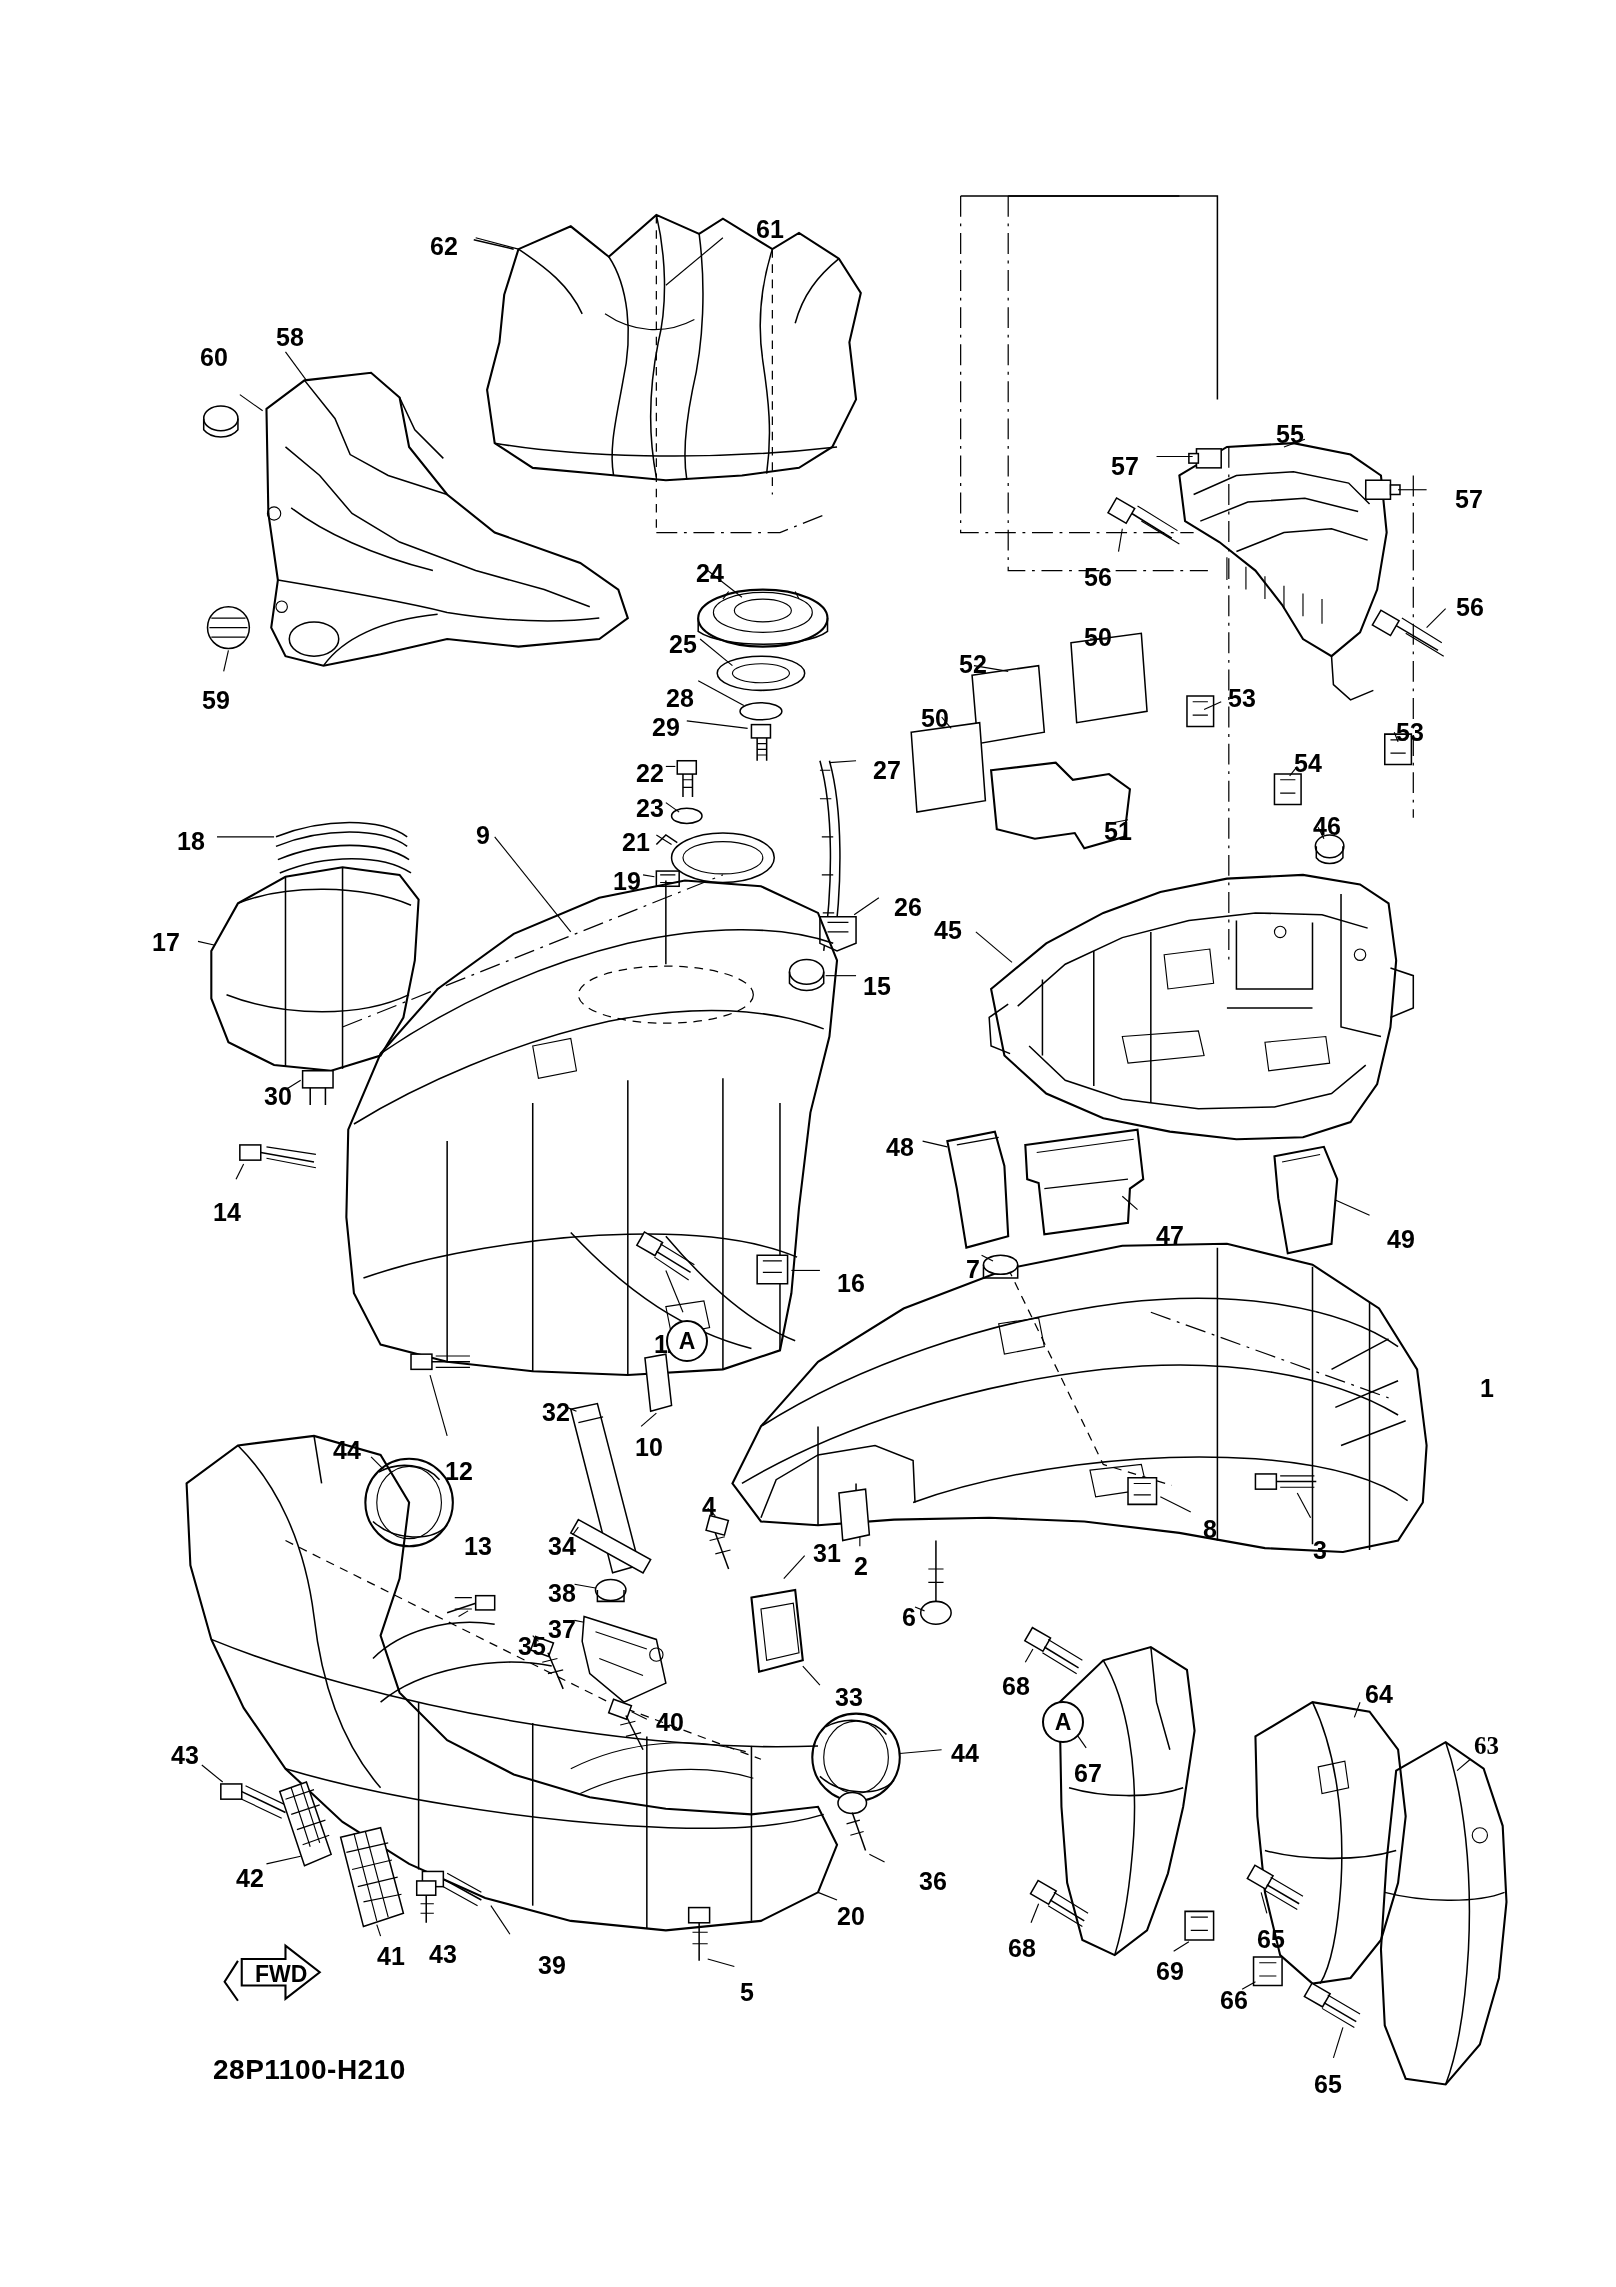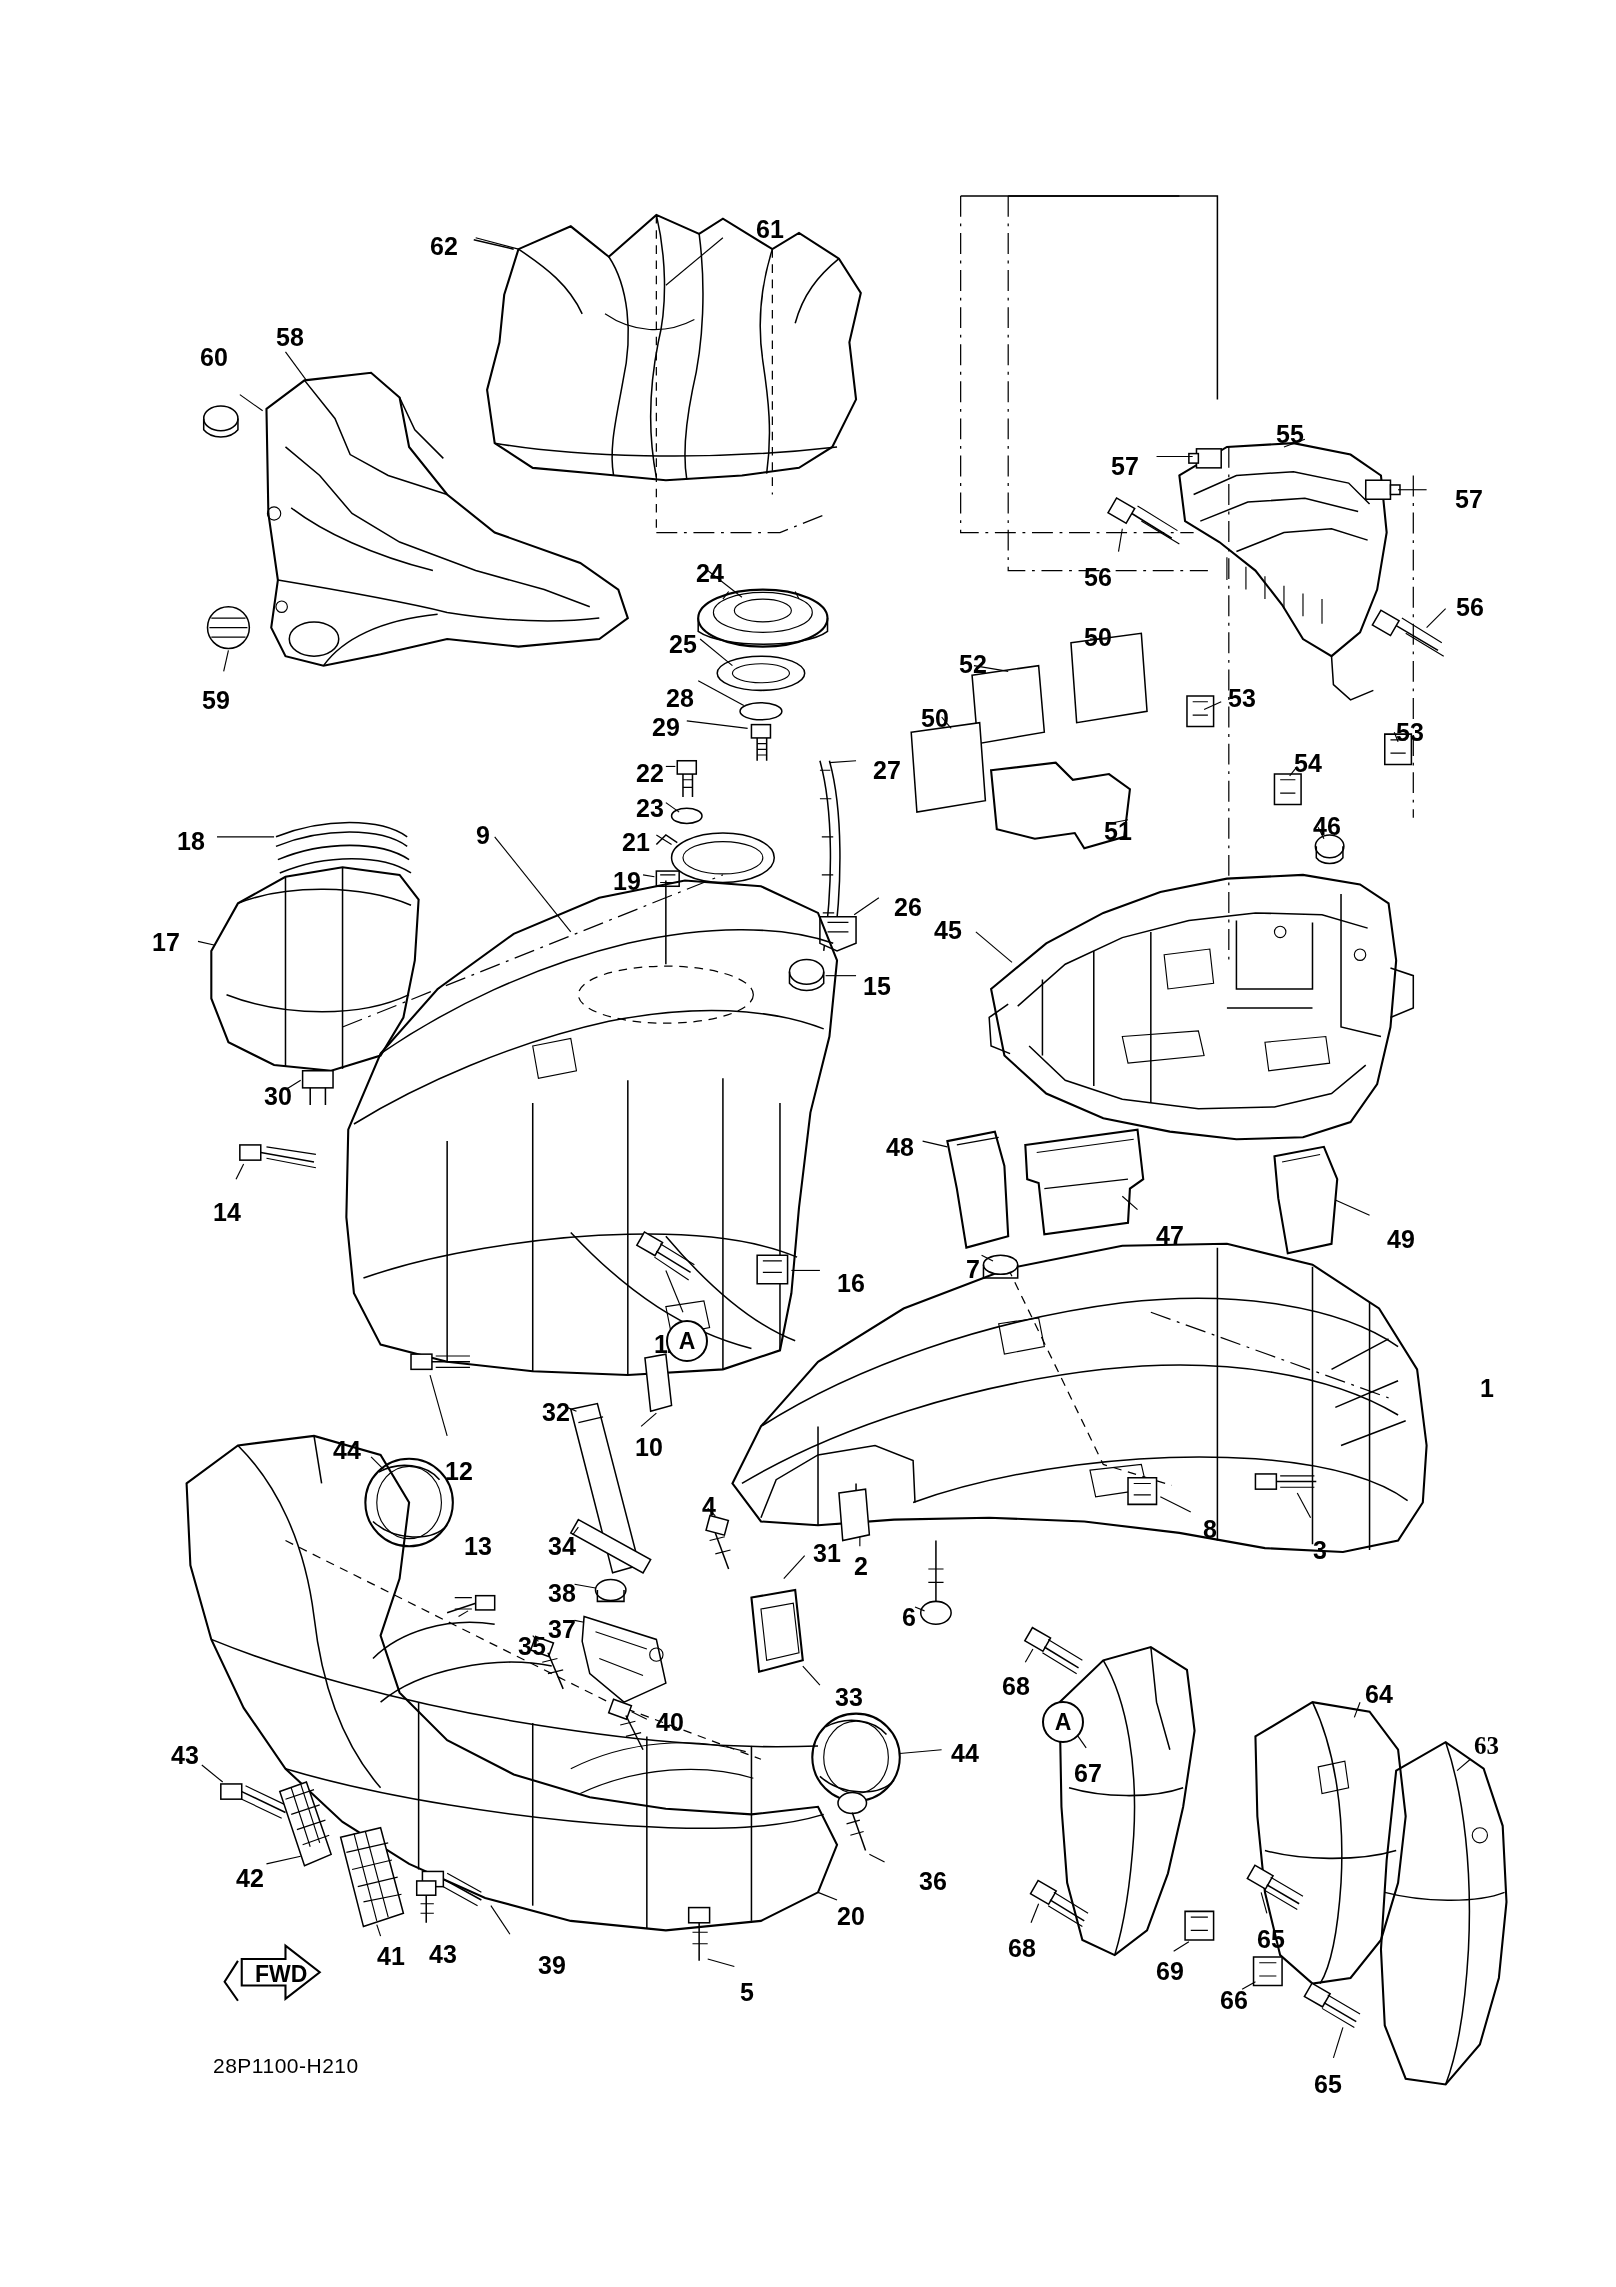--- a/index.html
+++ b/index.html
@@ -1,19 +1,19 @@
 <!DOCTYPE html>
 <html style="font-size:15px"><head>
 <meta charset="utf-8">
 <style>
   html,body{margin:0;padding:0;background:#ffffff;}
   body{font-family:"Liberation Sans", sans-serif;}
   #page{position:relative;width:1617px;height:2287px;background:#fff;overflow:hidden;}
   .callout{position:absolute;font-weight:bold;color:#000;font-size:25px;line-height:1;white-space:nowrap;}
-  .dwgnum{position:absolute;font-weight:normal;font-size:21px;letter-spacing:0.5px;color:#000;}
+  .dwgnum{position:absolute;font-weight:bold;font-size:28px;letter-spacing:0.5px;color:#000;}
   .acirc{position:absolute;width:38px;height:38px;border:2.4px solid #000;border-radius:50%;display:flex;align-items:center;justify-content:center;font-weight:bold;font-size:23px;background:#fff;}
   .fwd{position:absolute;font-weight:bold;font-size:23px;color:#000;}
   svg.art{position:absolute;left:0;top:0;width:1617px;height:2287px;}
   .ln{stroke:#000;stroke-width:1.6;fill:none;}
   .ln2{stroke:#000;stroke-width:2.2;fill:none;}
   .thin{stroke:#000;stroke-width:1.2;fill:none;}
   .dash{stroke:#000;stroke-width:1.3;fill:none;stroke-dasharray:9 7;}
   .dashdot{stroke:#000;stroke-width:1.3;fill:none;stroke-dasharray:22 7 3 7;}
   .fillw{fill:#ffffff;stroke:#000;stroke-width:1.6;}
   .fillw2{fill:#ffffff;stroke:#000;stroke-width:2.2;}

